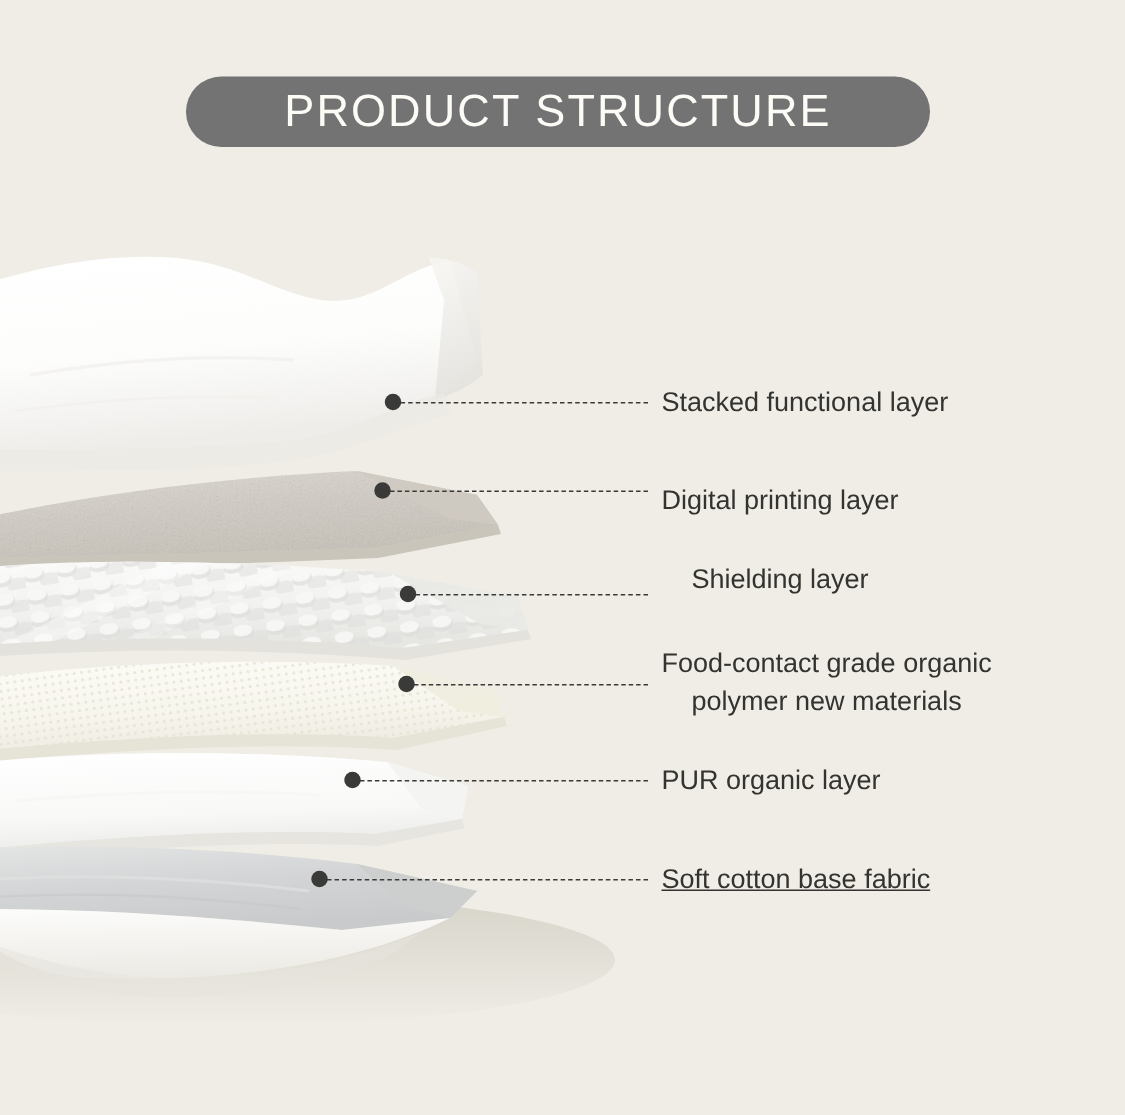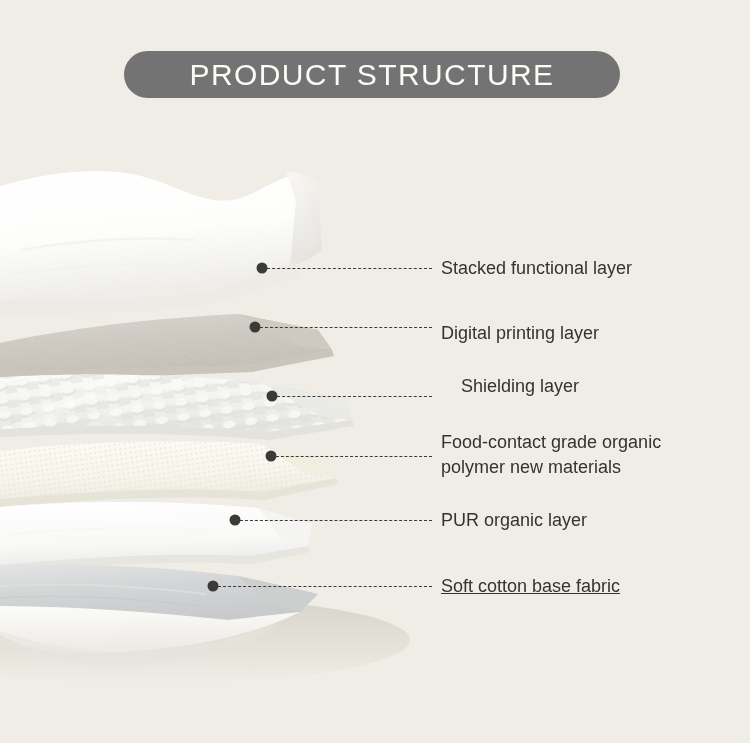--- a/index.html
+++ b/index.html
@@ -258,21 +258,21 @@
   <div class="leader" style="left:255px; top:327px; width:177px;"></div>
   <div class="leader-dot" style="left:255px; top:327px;"></div>
   <div class="label" style="left:441px; top:321px;">Digital printing layer</div>
 
   <div class="leader" style="left:272px; top:396px; width:160px;"></div>
   <div class="leader-dot" style="left:272px; top:396px;"></div>
   <div class="label" style="left:441px; top:374px;margin-left:20px;">Shielding layer</div>
 
   <div class="leader" style="left:271px; top:456px; width:161px;"></div>
   <div class="leader-dot" style="left:271px; top:456px;"></div>
-  <div class="label" style="left:441px; top:430px;">Food-contact grade organic
+  <div class="label" style="left:441px; top:430px;text-align:center;">Food-contact grade organic
 polymer new materials</div>
 
   <div class="leader" style="left:235px; top:520px; width:197px;"></div>
   <div class="leader-dot" style="left:235px; top:520px;"></div>
   <div class="label" style="left:441px; top:508px;">PUR organic layer</div>
 
   <div class="leader" style="left:213px; top:586px; width:219px;"></div>
   <div class="leader-dot" style="left:213px; top:586px;"></div>
   <div class="label" style="left:441px; top:574px;text-decoration:underline;">Soft cotton base fabric</div>
 

